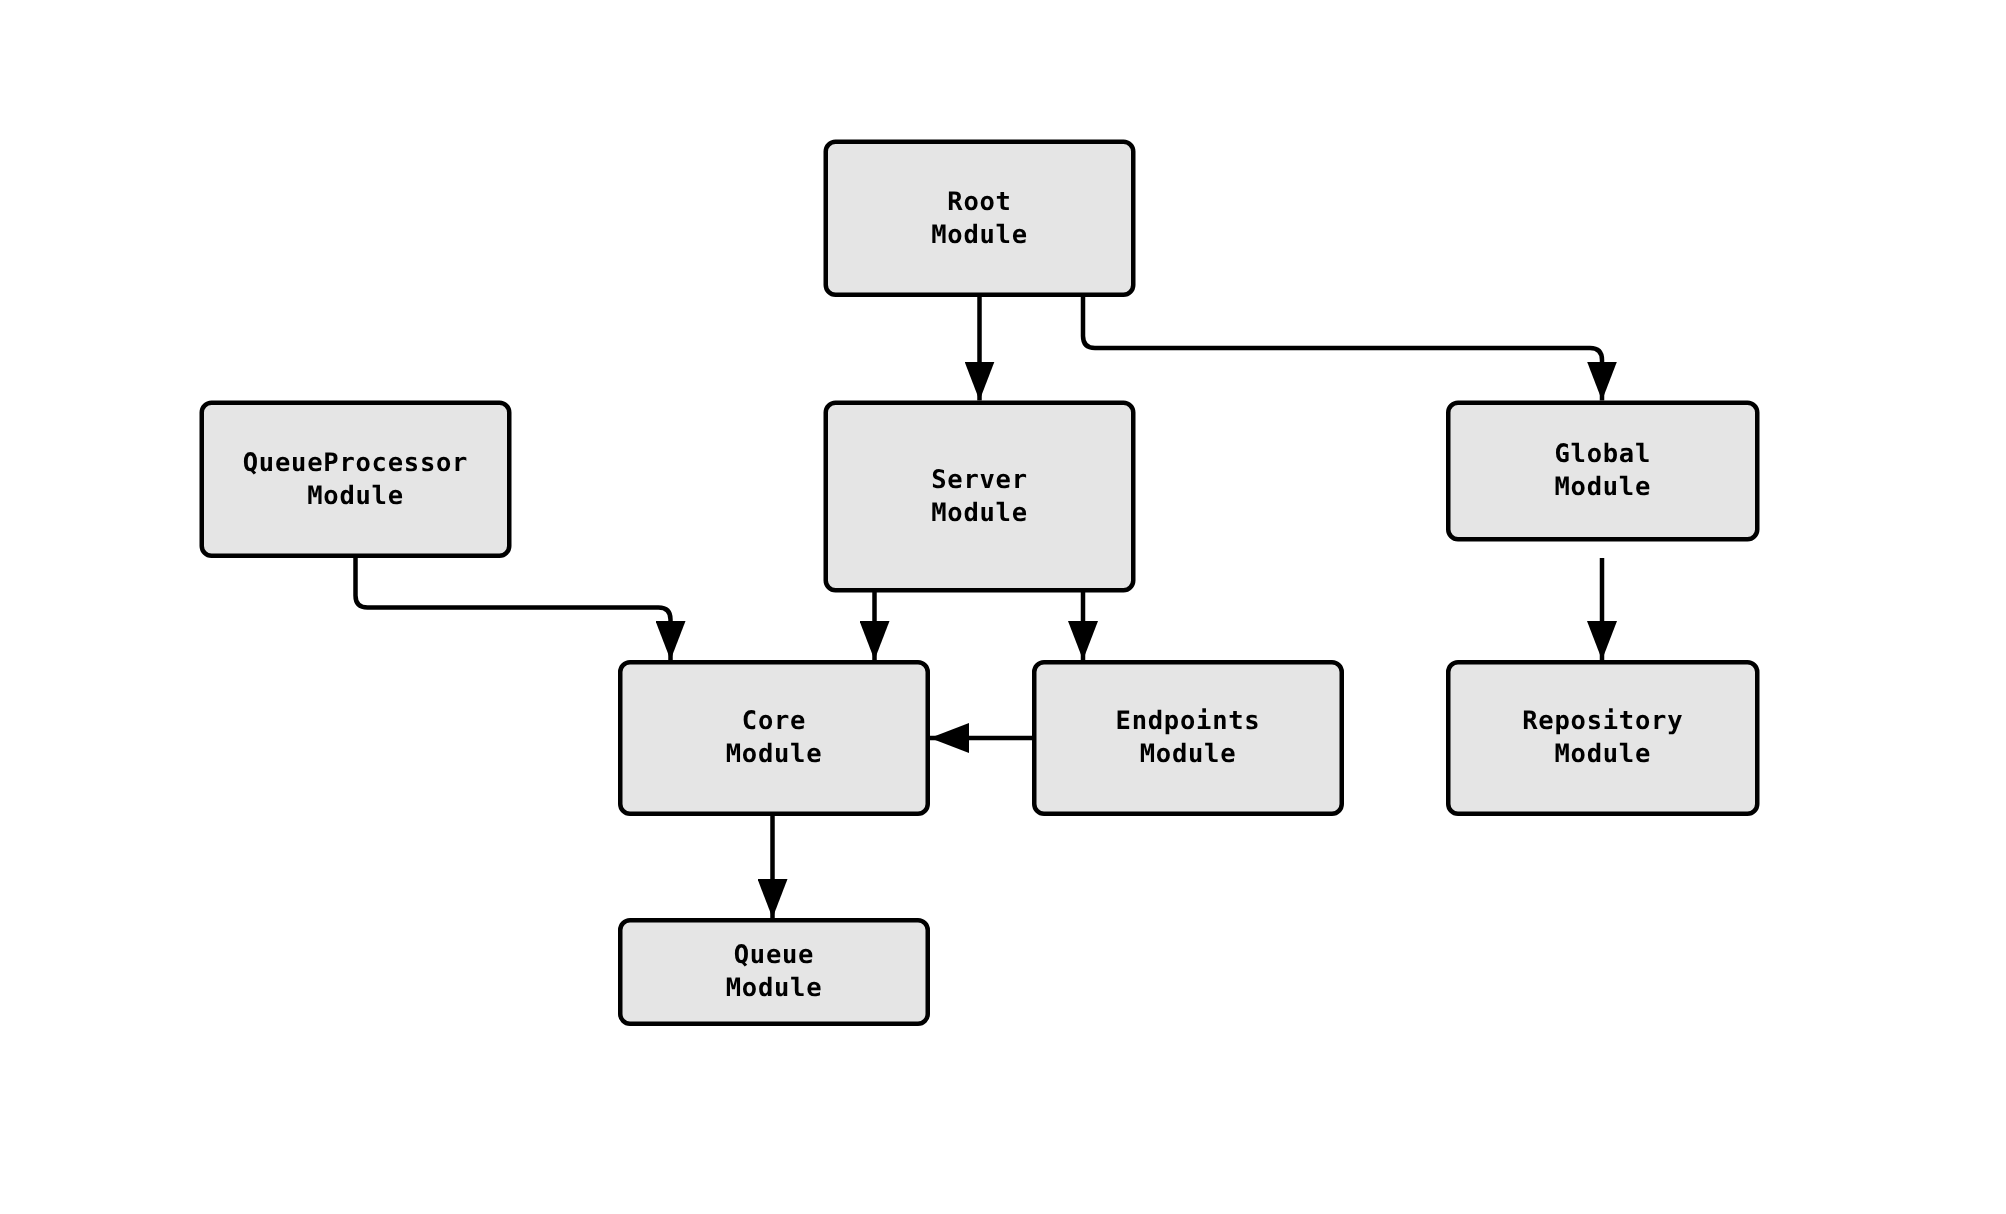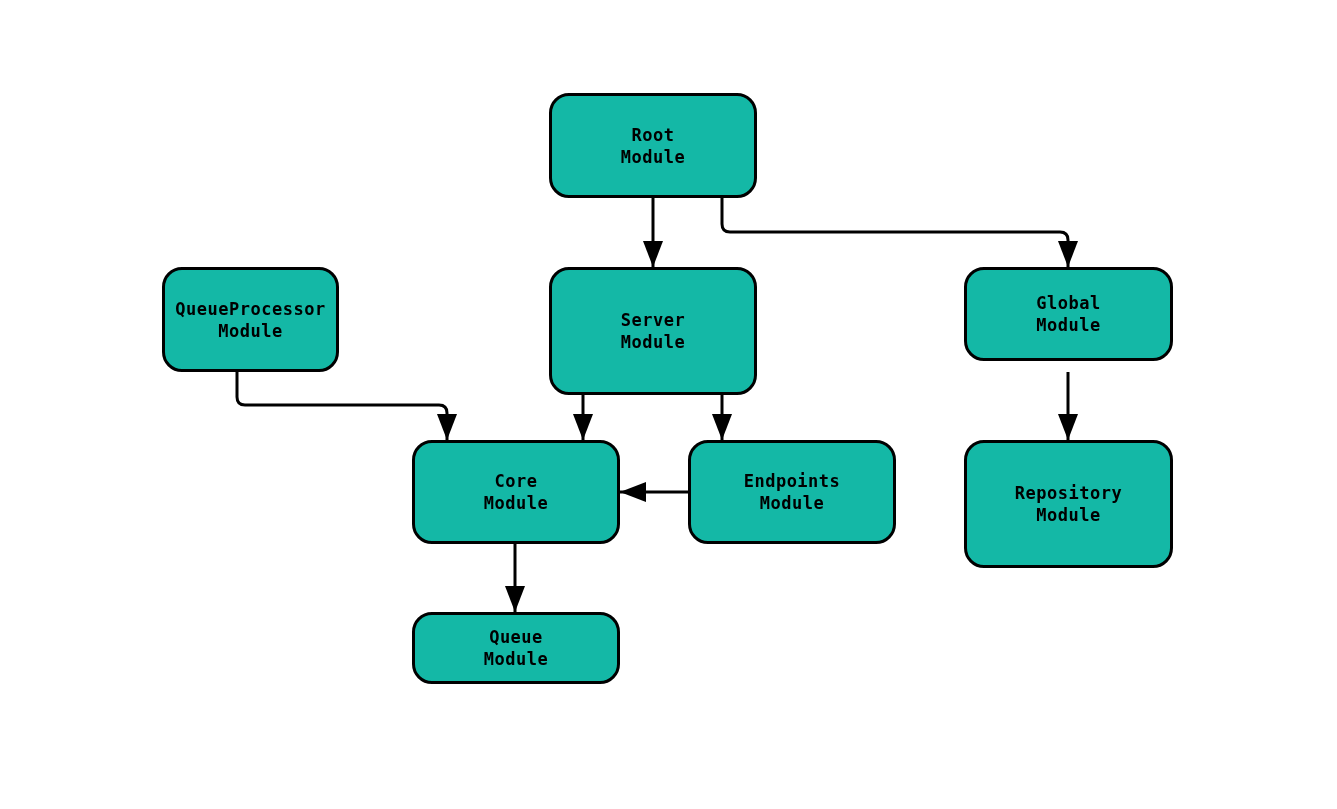--- a/index.html
+++ b/index.html
@@ -25,22 +25,22 @@
   }
   .edge {
     fill: none;
     stroke: #000000;
     stroke-width: 3;
   }
   .node {
     position: absolute;
     box-sizing: border-box;
     border: 3px solid #000000;
-    border-radius: 20px;
-    background: #14b8a6;
+    border-radius: 8px;
+    background: #e5e5e5;
     display: flex;
     align-items: center;
     justify-content: center;
     text-align: center;
   }
   .node-label {
     font-weight: bold;
     font-size: 17px;
     line-height: 22px;
     color: #000000;
@@ -64,41 +64,41 @@
       <path d="M 583 372 L 583 440" class="edge" marker-end="url(#arrowhead)"></path>
       <path d="M 722 372 L 722 440" class="edge" marker-end="url(#arrowhead)"></path>
       <path d="M 1068 372 L 1068 440" class="edge" marker-end="url(#arrowhead)"></path>
       <path d="M 688 492 L 620 492" class="edge" marker-end="url(#arrowhead)"></path>
       <path d="M 515 544 L 515 612" class="edge" marker-end="url(#arrowhead)"></path>
     </svg>
 <div class="node" style="left: 549px; top: 93px; width: 208px; height: 105px;">
       <div class="node-label">Root
 Module</div>
     </div>
-    <div class="node" style="left: 133px; top: 267px; width: 177px; height: 105px; margin-left: 29px;">
+    <div class="node" style="left: 133px; top: 267px; width: 208px; height: 105px;">
       <div class="node-label">QueueProcessor
 Module</div>
     </div>
     <div class="node" style="left: 549px; top: 267px; width: 208px; height: 128px;">
       <div class="node-label">Server
 Module</div>
     </div>
     <div class="node" style="left: 964px; top: 267px; width: 209px; height: 94px;">
       <div class="node-label">Global
 Module</div>
     </div>
     <div class="node" style="left: 412px; top: 440px; width: 208px; height: 104px;">
       <div class="node-label">Core
 Module</div>
     </div>
     <div class="node" style="left: 688px; top: 440px; width: 208px; height: 104px;">
       <div class="node-label">Endpoints
 Module</div>
     </div>
-    <div class="node" style="left: 964px; top: 440px; width: 209px; height: 128px;">
+    <div class="node" style="left: 964px; top: 440px; width: 209px; height: 104px;">
       <div class="node-label">Repository
 Module</div>
     </div>
     <div class="node" style="left: 412px; top: 612px; width: 208px; height: 72px;">
       <div class="node-label">Queue
 Module</div>
     </div>
   </div>
 
 </body></html>

